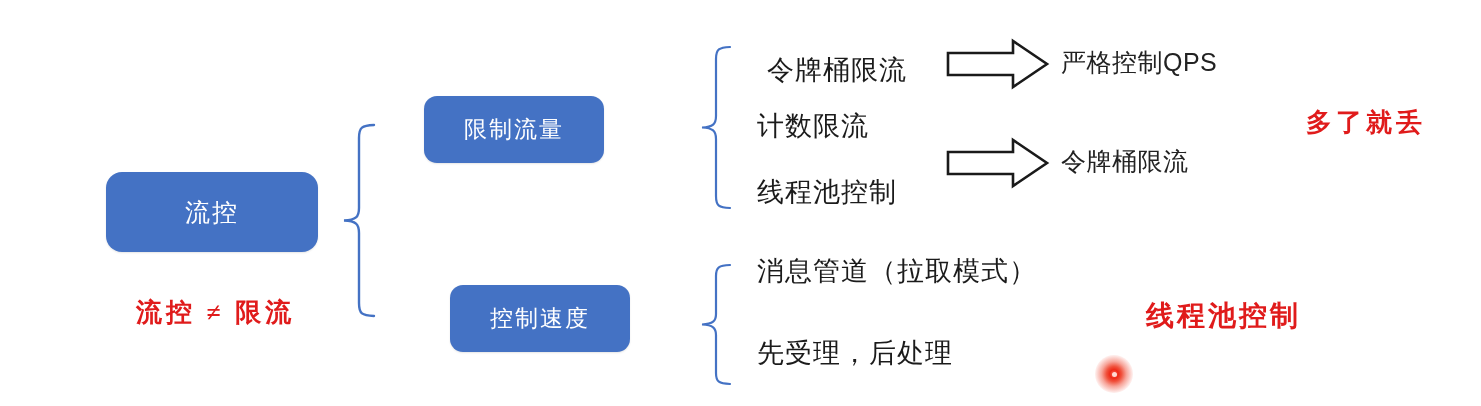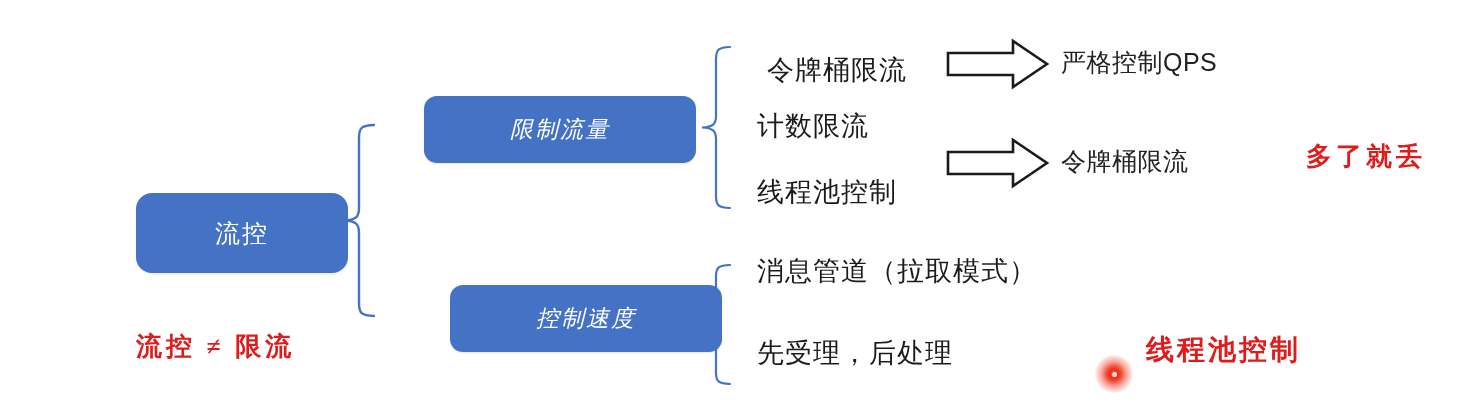--- a/index.html
+++ b/index.html
@@ -24,33 +24,31 @@
     color: #ffffff;
     display: flex;
     align-items: center;
     justify-content: center;
     letter-spacing: 2px;
     box-shadow: 0 1px 2px rgba(0,0,0,0.10);
     user-select: none;
   }
   .node-root {
     left: 106px;
-    top: 193px;
+    top: 172px;
     width: 212px;
     height: 80px;
     font-size: 25px;
     border-radius: 16px;
-    margin-left: 30px;
   }
   .node-branch {
-    width: 272px;
+    width: 180px;
     height: 67px;
     font-size: 23px;
     border-radius: 13px;
-    font-style: italic;
   }
   .node-limit  { left: 424px; top: 96px; }
   .node-speed  { left: 424px; top: 285px; margin-left: 26px; }
 
   .leaf-text {
     position: absolute;
     color: #1b1b1b;
     font-size: 27px;
     letter-spacing: 1px;
     white-space: nowrap;
@@ -63,21 +61,20 @@
     letter-spacing: 0.5px;
     white-space: nowrap;
     user-select: none;
   }
   .red-text {
     position: absolute;
     color: #e01b1b;
     font-weight: bold;
     white-space: nowrap;
     user-select: none;
-    margin-top: 34px;
   }
   .red-note-small {
     font-size: 26px;
     letter-spacing: 4px;
   }
   .red-note-big {
     font-size: 28px;
     letter-spacing: 3px;
   }
 

